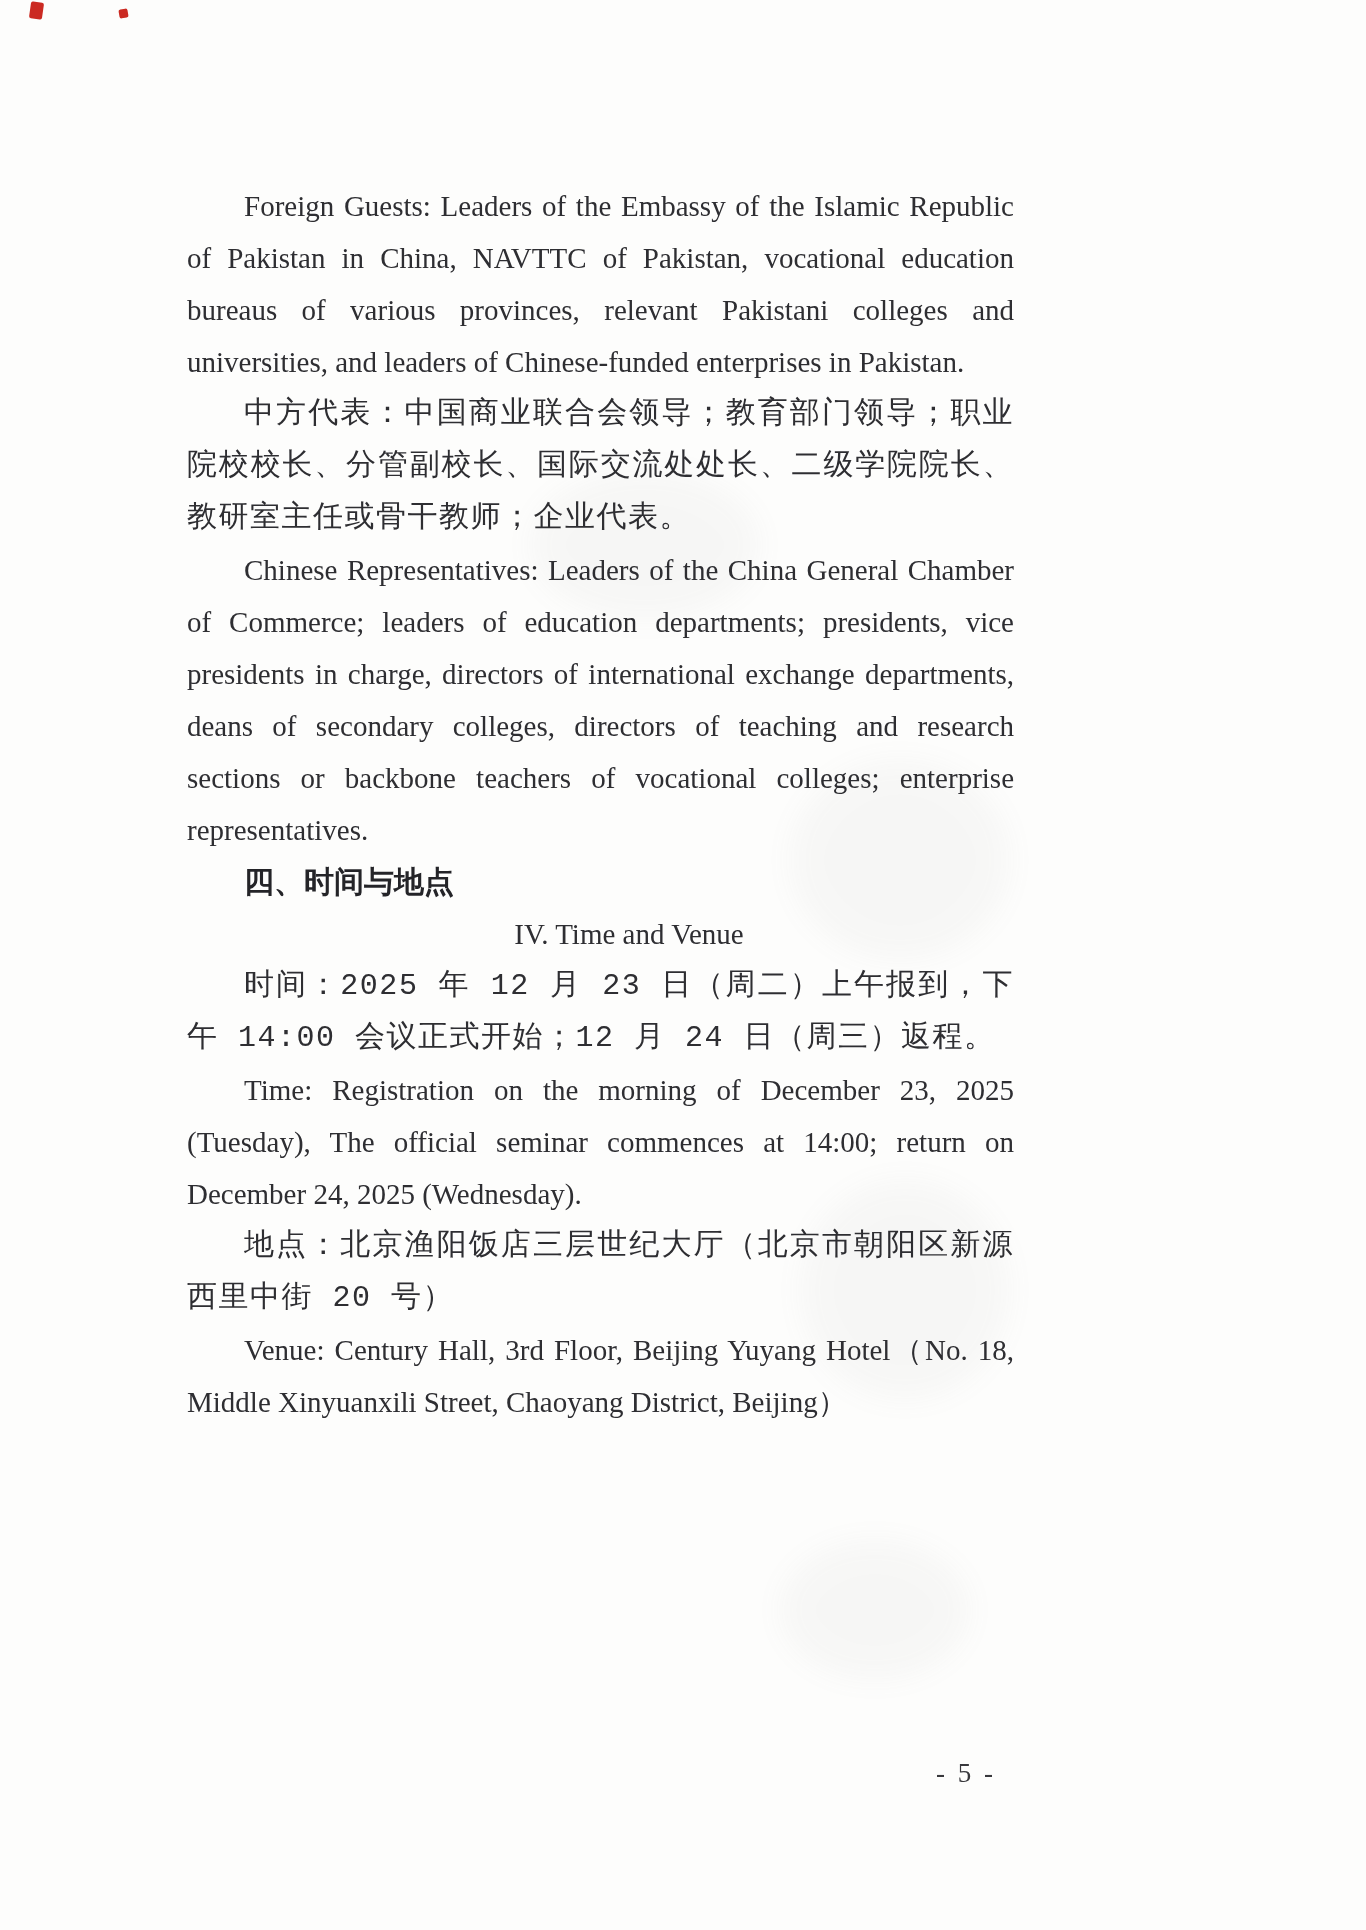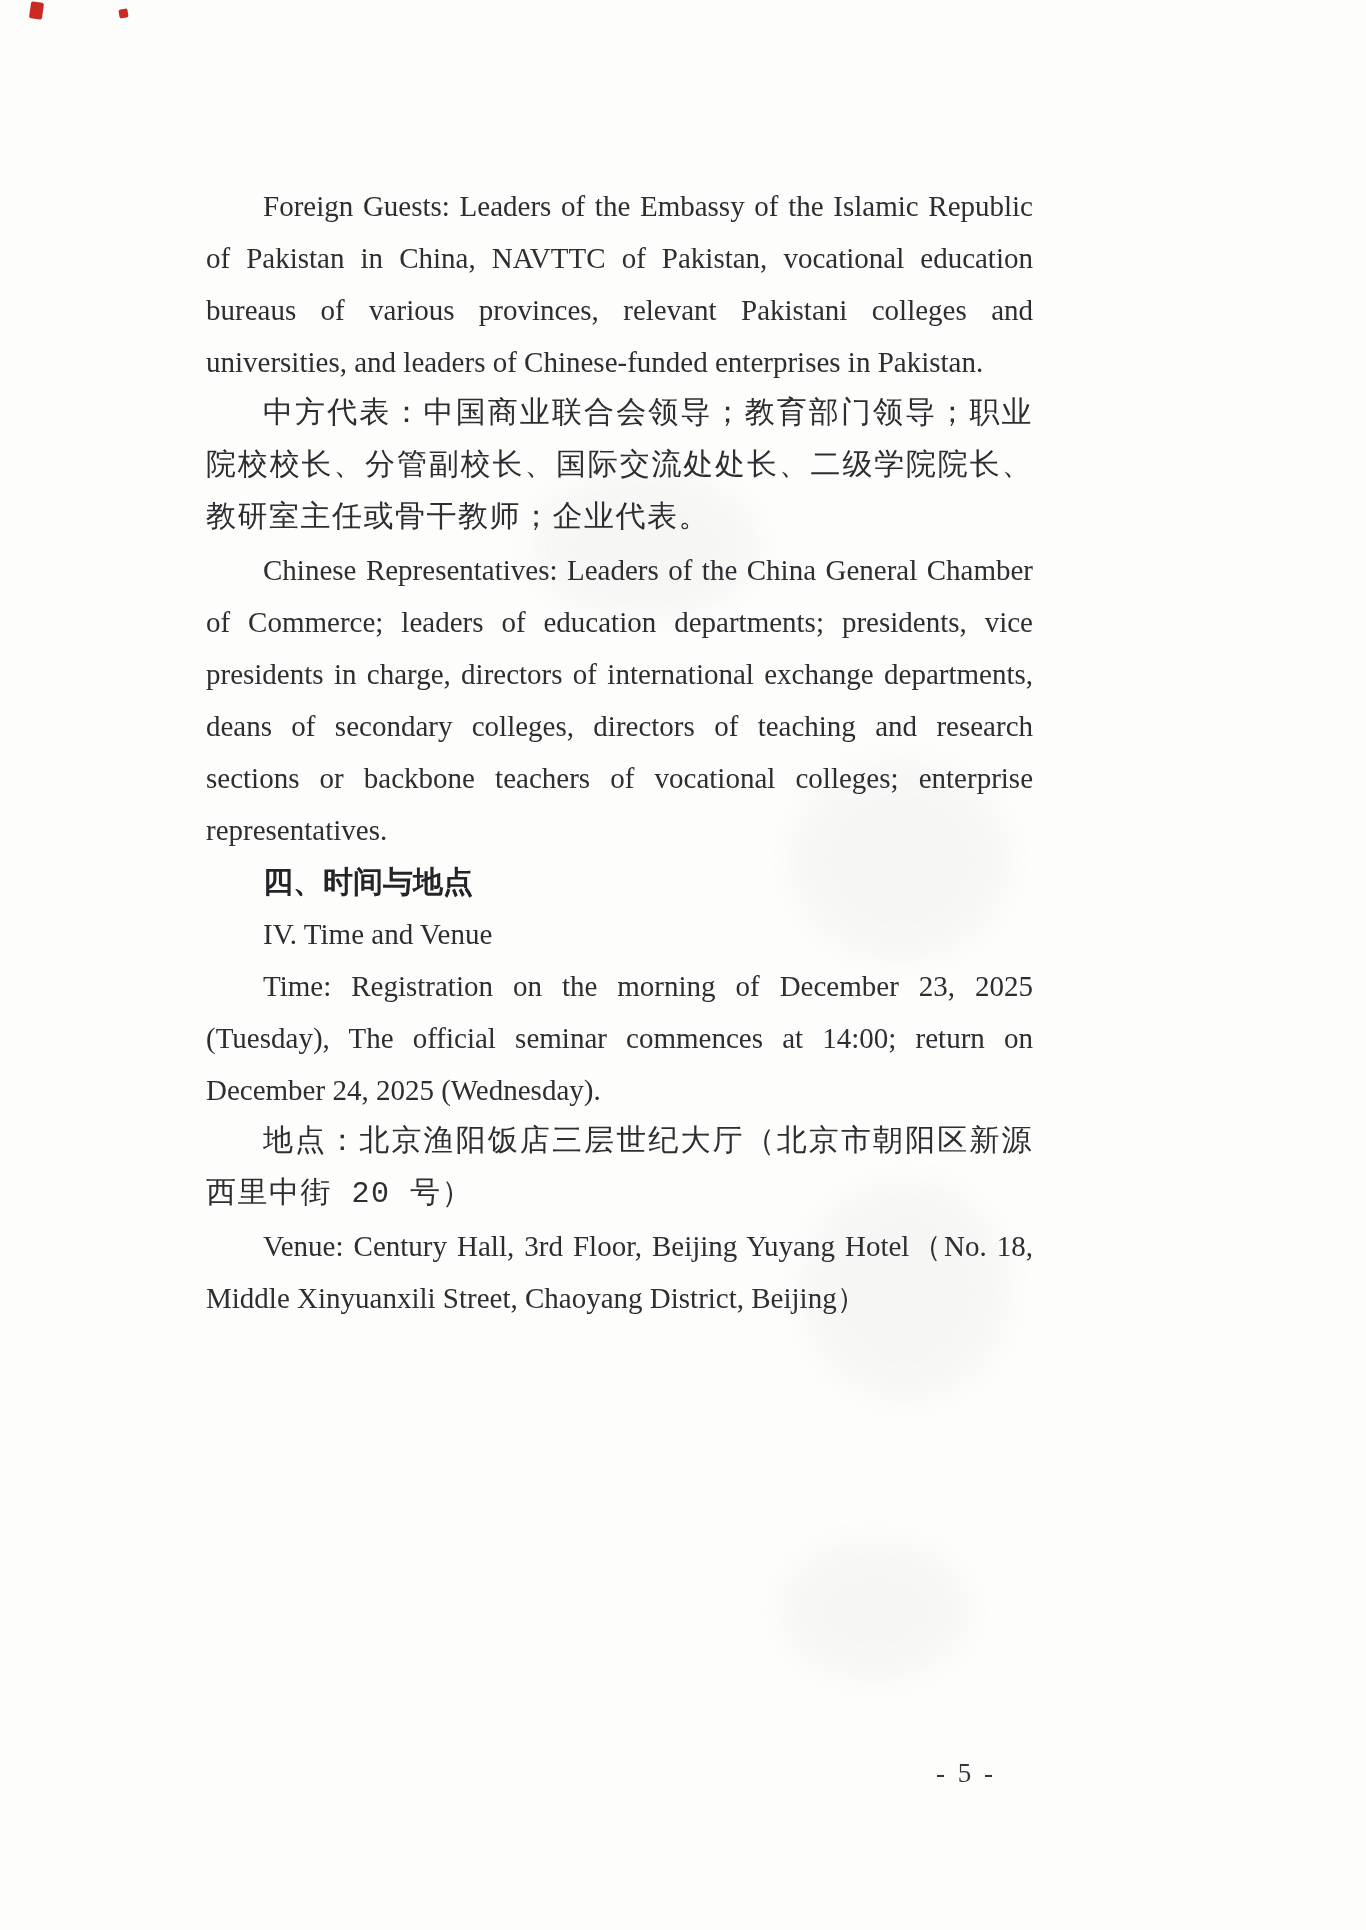--- a/index.html
+++ b/index.html
@@ -39,21 +39,20 @@
   }
   .red-mark.mark-a { left: 30px;  top: 2px;  width: 13px; height: 17px; transform: rotate(8deg); }
   .red-mark.mark-b { left: 119px; top: 9px;  width: 9px;  height: 9px;  transform: rotate(-10deg); }
 
   .content {
     position: absolute;
     left: 187px;
     top: 180px;
     width: 827px;
     color: #2e2e32;
-    margin-left: 19px;
   }
   .content p, .content h2 {
     margin: 0;
     padding: 0;
     font-weight: normal;
   }
   .en {
     font-family: "Liberation Serif", serif;
     font-size: 29px;
     line-height: 52px;
@@ -70,21 +69,21 @@
   .zh-heading {
     font-family: Liberation Serif, serif;
     font-size: 30px;
     font-weight: bold !important;
     line-height: 52px;
     text-indent: 57px;
     color: #242428;
   }
   .sub {
     text-indent: 57px;
-    text-align: left;
+    text-align: center;
   }
   .page-number {
     position: absolute;
     left: 936px;
     top: 1758px;
     font-family: "Liberation Serif", serif;
     font-size: 27px;
     letter-spacing: 3px;
     color: #38383c;
   }
@@ -107,20 +106,21 @@
     <p class="en indent">Foreign Guests: Leaders of the Embassy of the Islamic Republic of Pakistan in China, NAVTTC of Pakistan, vocational education bureaus of various provinces, relevant Pakistani colleges and universities, and leaders of Chinese-funded enterprises in Pakistan.</p>
 
     <p class="zh indent">中方代表：中国商业联合会领导；教育部门领导；职业院校校长、分管副校长、国际交流处处长、二级学院院长、教研室主任或骨干教师；企业代表。</p>
 
     <p class="en indent">Chinese Representatives: Leaders of the China General Chamber of Commerce; leaders of education departments; presidents, vice presidents in charge, directors of international exchange departments, deans of secondary colleges, directors of teaching and research sections or backbone teachers of vocational colleges; enterprise representatives.</p>
 
     <h2 class="zh-heading">四、时间与地点</h2>
 
     <p class="en sub">IV. Time and Venue</p>
 
+    <p class="zh indent">时间：2025 年 12 月 23 日（周二）上午报到，下午 14:00 会议正式开始；12 月 24 日（周三）返程。</p>
 
     <p class="en indent">Time: Registration on the morning of December 23, 2025 (Tuesday), The official seminar commences at 14:00; return on December 24, 2025 (Wednesday).</p>
 
     <p class="zh indent">地点：北京渔阳饭店三层世纪大厅（北京市朝阳区新源西里中街 20 号）</p>
 
     <p class="en indent">Venue: Century Hall, 3rd Floor, Beijing Yuyang Hotel（No. 18, Middle Xinyuanxili Street, Chaoyang District, Beijing）</p>
 
 
 
   </div>

